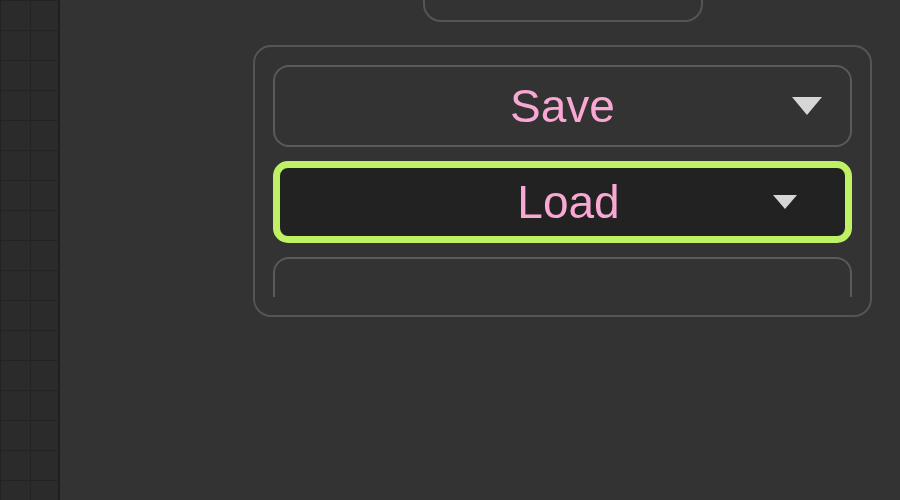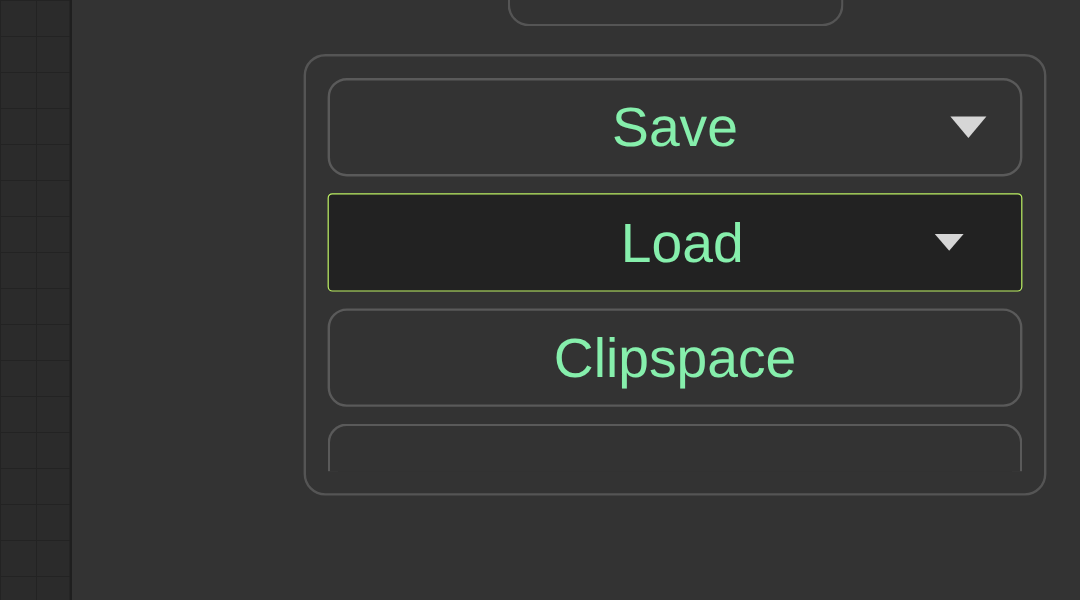--- a/index.html
+++ b/index.html
@@ -58,30 +58,30 @@
     .btn {
       position: relative;
       display: flex;
       align-items: center;
       justify-content: center;
       width: 100%;
       height: 82px;
       border: 2px solid #5a5a5a;
       border-radius: 16px;
       background: #333333;
-      color: #86efac;
+      color: #f9a8d4;
       font-size: 46px;
       font-weight: 400;
       margin-bottom: 14px;
       cursor: pointer;
       user-select: none;
     }
     .btn.highlight {
-      border: 1px solid #bef264;
-      border-radius: 4px;
+      border: 7px solid #bef264;
+      border-radius: 15px;
       background: #222222;
       padding-left: 12px;
     }
     .btn .label {
       display: block;
       text-align: center;
       width: 100%;
     }
     .btn .caret {
       position: absolute;
@@ -121,20 +121,17 @@
       <span class="label">Save</span>
       <span class="caret"></span>
     </div>
 
     <div class="btn highlight">
       <span class="label">Load</span>
       <span class="caret small"></span>
     </div>
 
 
-    <div class="btn">
-      <span class="label">Clipspace</span>
-    </div>
 
     <div class="btn btn-partial"></div>
 
   </div>
 </div>
 
 </body></html>

